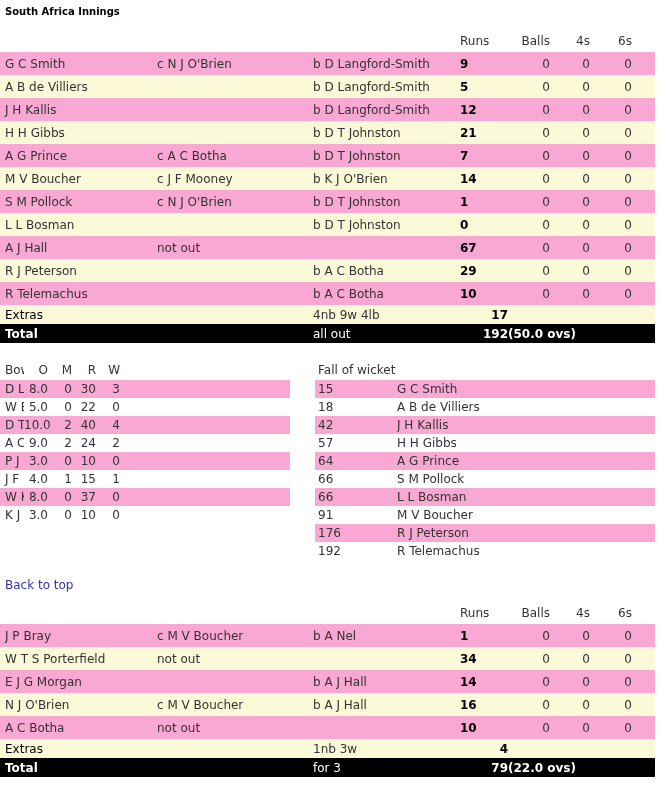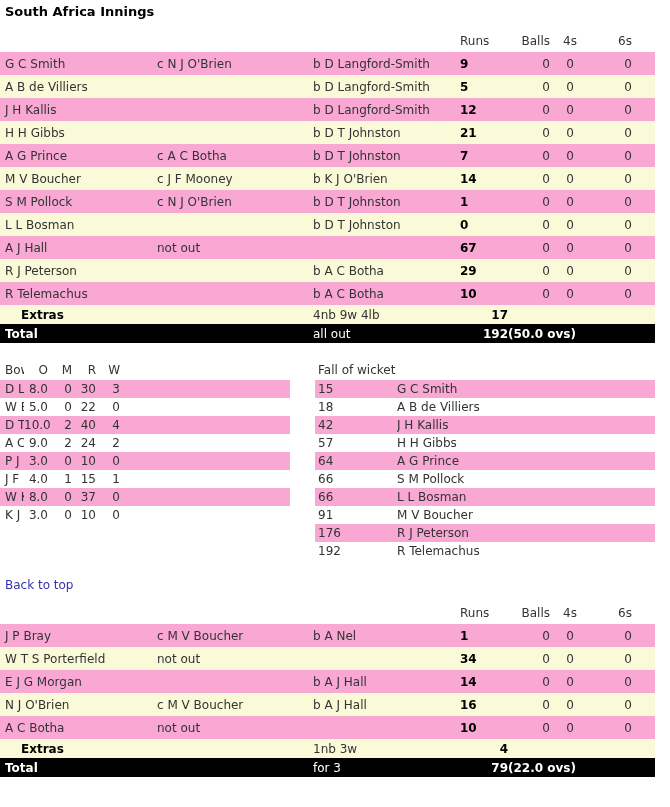--- a/index.html
+++ b/index.html
@@ -1,41 +1,41 @@
 <!DOCTYPE html>
 <html><head>
 <meta charset="utf-8">
 <style>
   html,body{margin:0;padding:0}
   body{
     width:670px;height:807px;overflow:hidden;background:#fff;
     font-family:"DejaVu Sans","Liberation Sans",sans-serif;
     font-size:12px;color:#333;
   }
-  .innings-title{font-size:13px;font-weight:bold;color:#000;margin:0 0 0 5px;line-height:16px}
+  .innings-title{font-size:10px;font-weight:bold;color:#000;margin:0 0 0 5px;line-height:16px}
   .sa-title{padding-top:4px}
   .ire-title{margin-top:14px}
 
   
   .bat{width:655px}
   .brow{display:flex;height:23px;align-items:center}
   .bhead{height:22px;margin-top:10px;background:#fff}
   .c{white-space:nowrap;overflow:hidden}
   .c.name{width:157px;padding-left:5px;box-sizing:border-box}
   .c.how{width:156px}
   .c.bowl{width:147px}
   .c.runs{width:48px;text-align:left;font-weight:bold;color:#000}
   .c.balls{width:42px;text-align:right}
-  .c.fours{width:40px;text-align:center}
+  .c.fours{width:40px;text-align:right}
   .c.sixes{width:42px;text-align:right}
   .bhead .c.runs{font-weight:normal;color:#333}
   .odd{background:#f9a8d4}
   .bat .even{background:#fafad9}
   .xrow{display:flex;height:19px;align-items:center;background:#fafad9}
-  .xrow .label{width:157px;padding-left:21px;box-sizing:border-box;font-weight:bold;color:#000}
+  .xrow .label{width:157px;padding-left:5px;box-sizing:border-box;font-weight:normal;color:#000}
   .xrow .spacer{width:156px}
   .xrow .detail{width:147px}
   .xrow .runs{width:48px;text-align:right;font-weight:bold;color:#000000}
   .trow{display:flex;height:19px;align-items:center;background:#000000;color:#fff}
   .trow .label{width:313px;padding-left:5px;box-sizing:border-box;font-weight:bold}
   .trow .detail{width:147px}
   .trow .runs{width:48px;text-align:right;font-weight:bold}
   .trow .ovs{flex:1;text-align:left;font-weight:bold;padding-right:12px}
 
   

